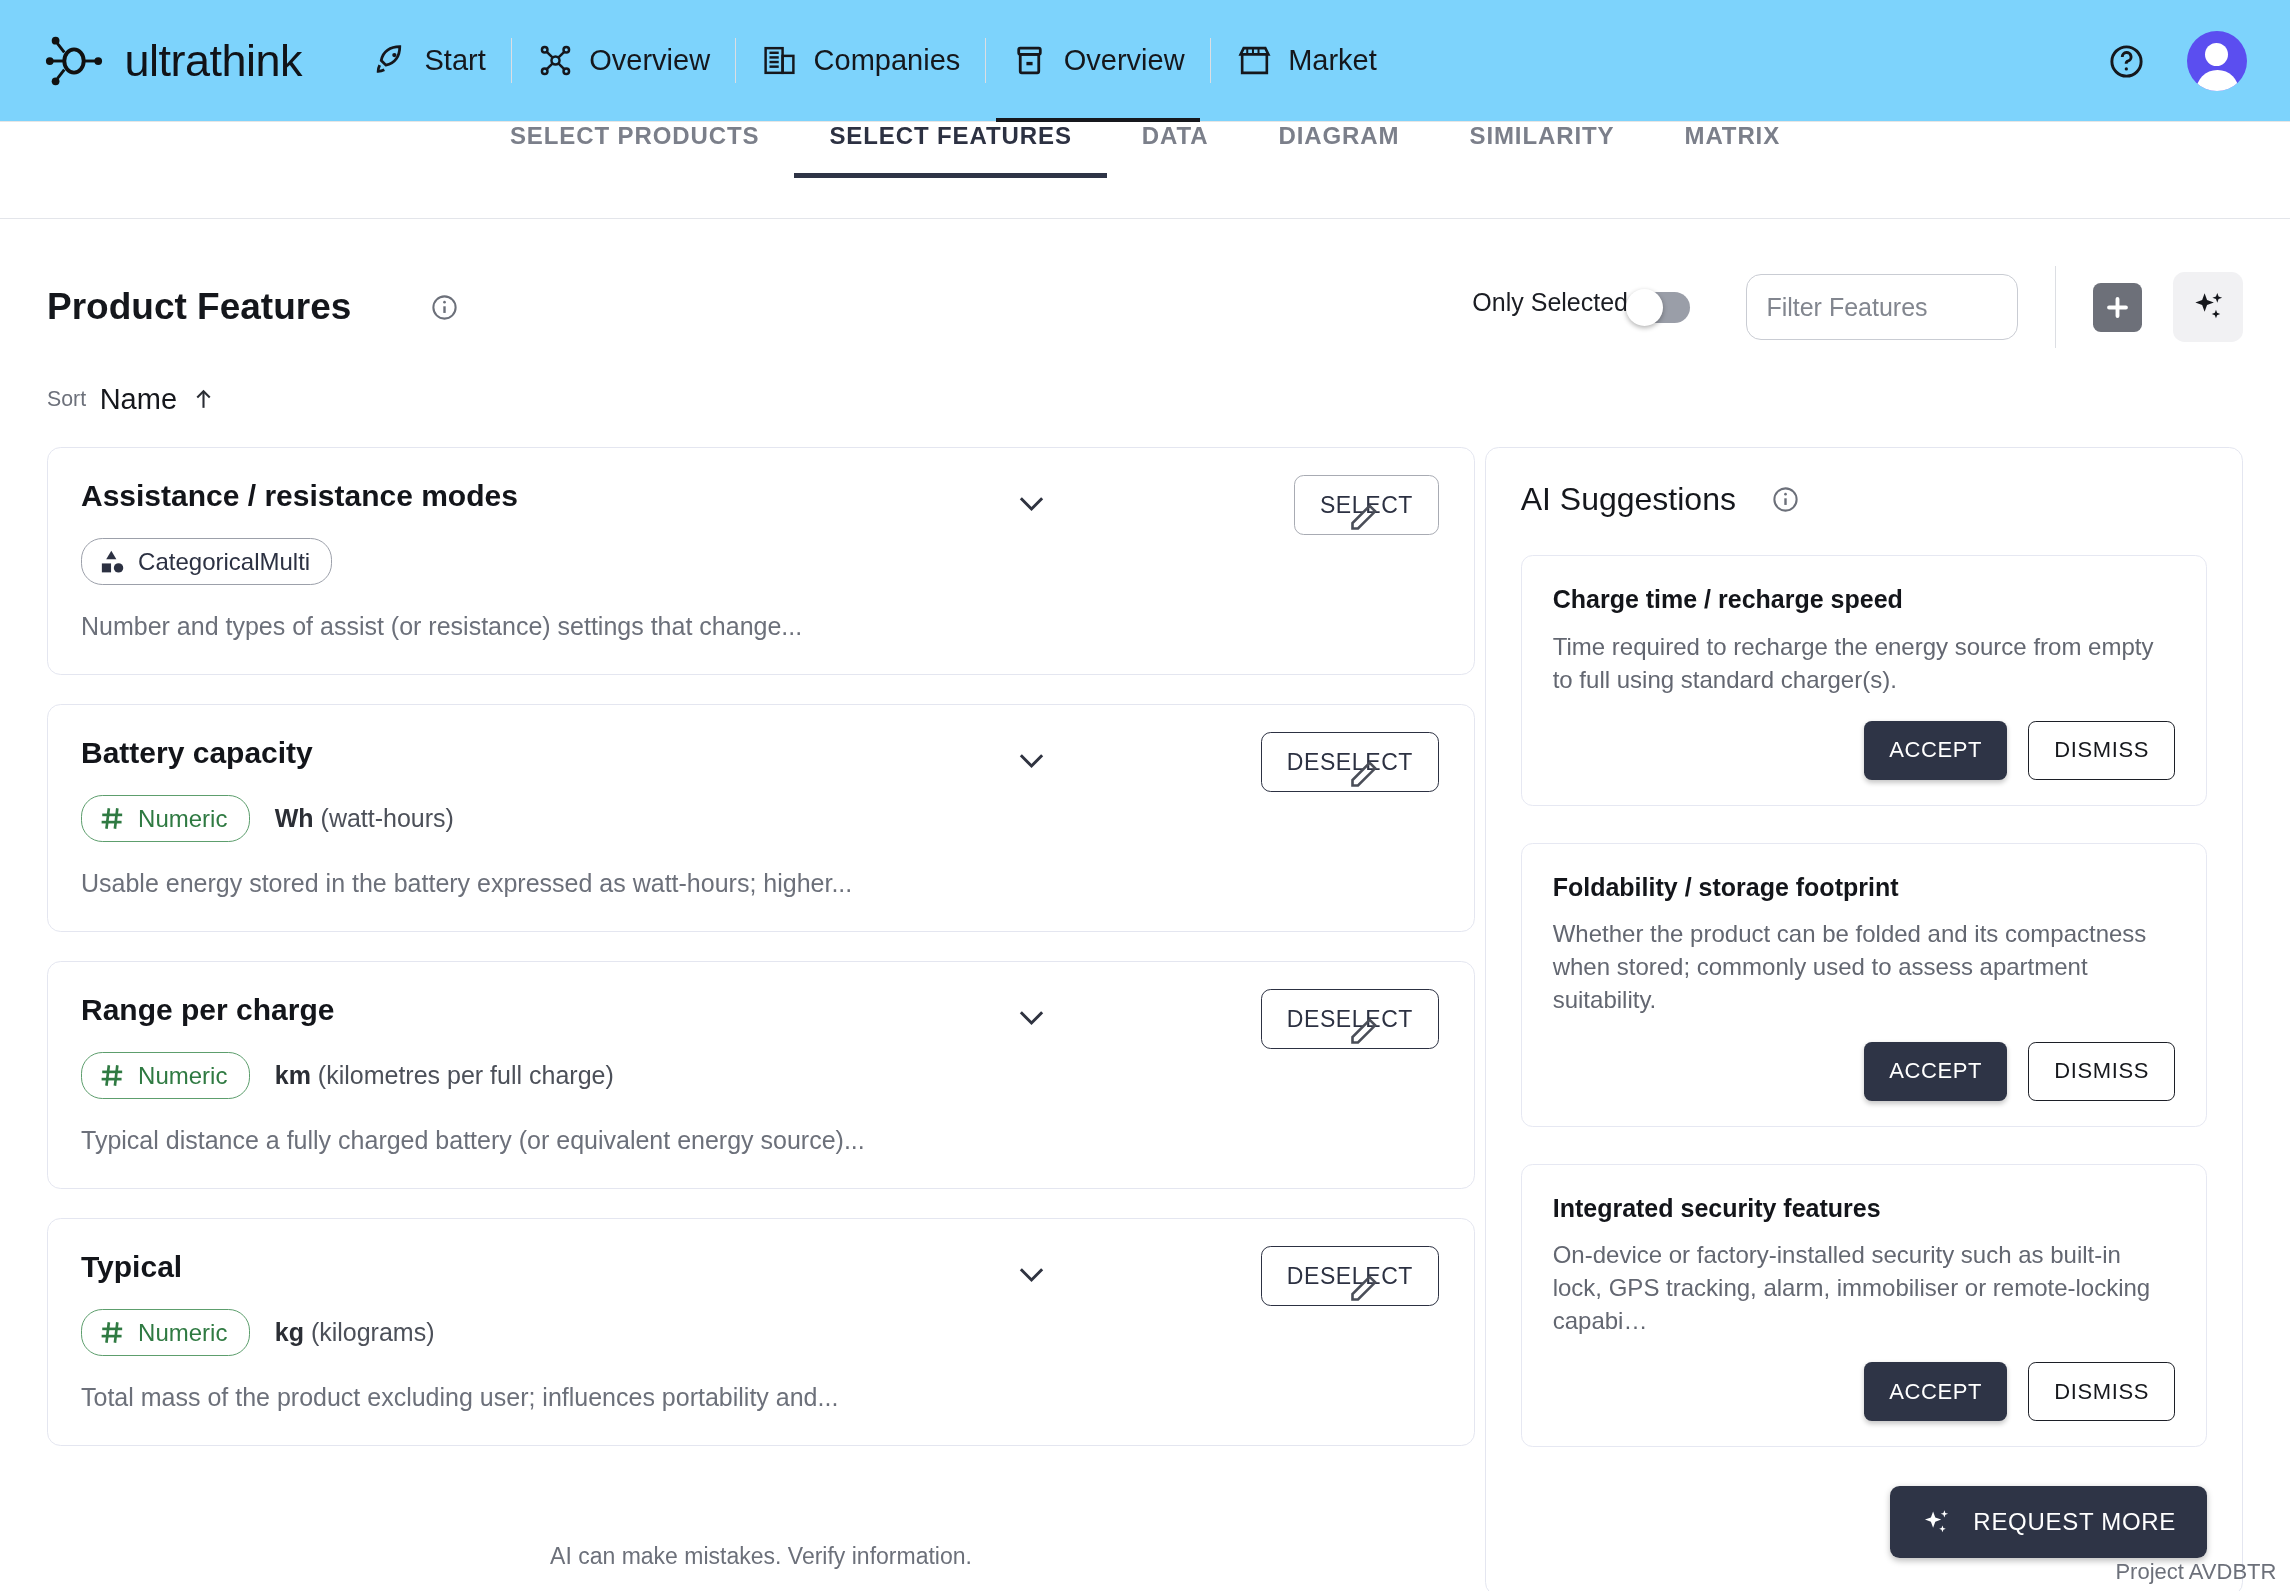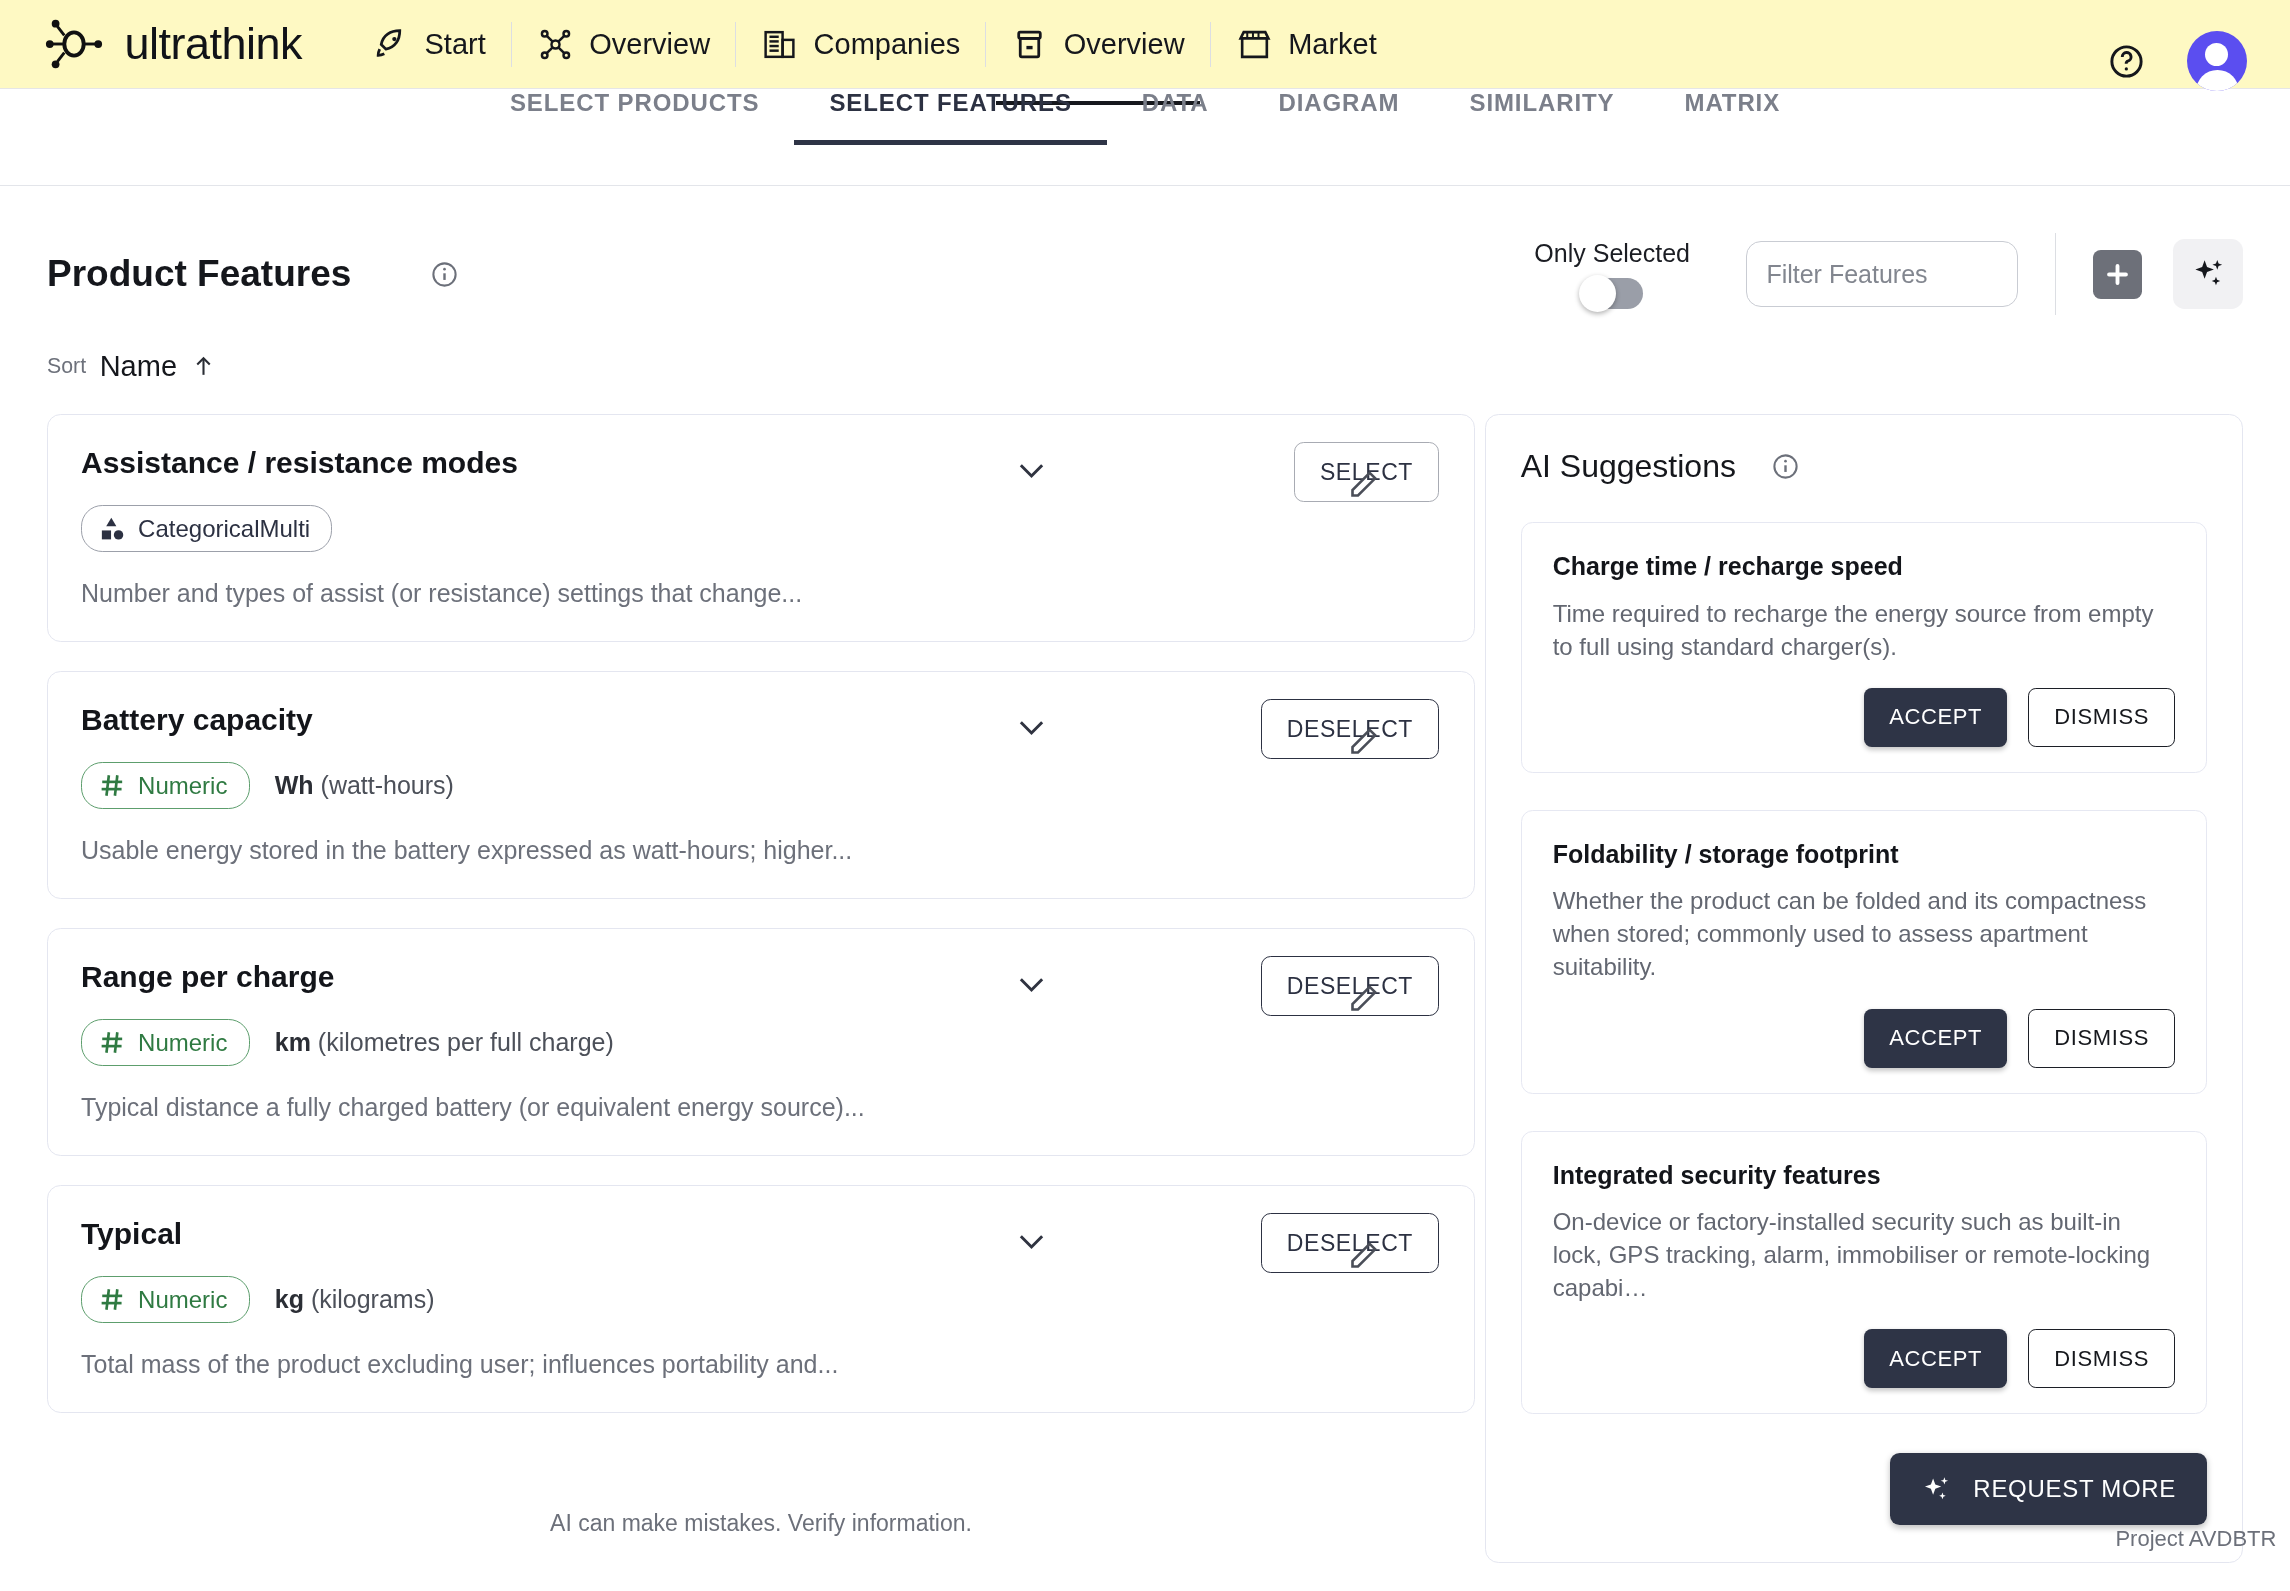--- a/index.html
+++ b/index.html
@@ -5,22 +5,22 @@
   * { box-sizing: border-box; margin: 0; padding: 0; }
   html, body {
     width: 2290px; height: 1591px;
     background: #ffffff;
     font-family: "Liberation Sans", sans-serif;
     overflow: hidden;
   }
 
   
   .topbar {
-    height: 89px;
-    background: #fef9c3;
+    height: 122px;
+    background: #7dd3fc;
     border-bottom: 1px solid #e6e6e6;
     display: flex; align-items: center;
     padding: 0 43px;
     position: relative;
   }
   .brand { display: flex; align-items: center; gap: 19.4px; }
   .brand-logo { width: 62px; height: 62px; display:block; }
   .brand-name { font-size: 45px; font-weight: 400; color: #111318; letter-spacing: -0.5px; }
 
   .mainnav { display: flex; align-items: center; margin-left: 45px; height: 122px; }
@@ -61,21 +61,21 @@
   }
 
   
   .content { position: relative; height: 1372px; padding: 0 47px; }
 
   .pf-header { display: flex; align-items: center; padding-top: 47px; gap: 44px; }
   .pf-title { font-size: 37px; font-weight: 700; color: #15171c; }
   .info-icon { width: 29px; height: 29px; margin-left: 17.5px; display: block; }
 
   .pf-header-right { margin-left: auto; display: flex; align-items: center; gap: 0; }
-  .only-selected { display: flex; flex-direction: column; align-items: center; margin-right: 56px; }
+  .only-selected { display: flex; align-items: center; margin-right: 56px; }
   .only-selected-label { font-size: 25px; color: #1b1d23; margin-bottom: 9.7px; }
   .toggle { width: 62px; height: 31px; border-radius: 15.5px; background: #9a9ea8; position: relative; }
   .toggle .knob {
     position: absolute; width: 37px; height: 37px; border-radius: 50%;
     background: #ffffff; left: -1.9px; top: -2.9px;
     box-shadow: 0 1.9px 4.9px rgba(0,0,0,.3);
   }
   .filter-input {
     width: 272px; height: 66px; border: 1px solid #c9ccd3; border-radius: 15px;
     font-size: 25px; color: #44474f; padding: 0 19.4px;

